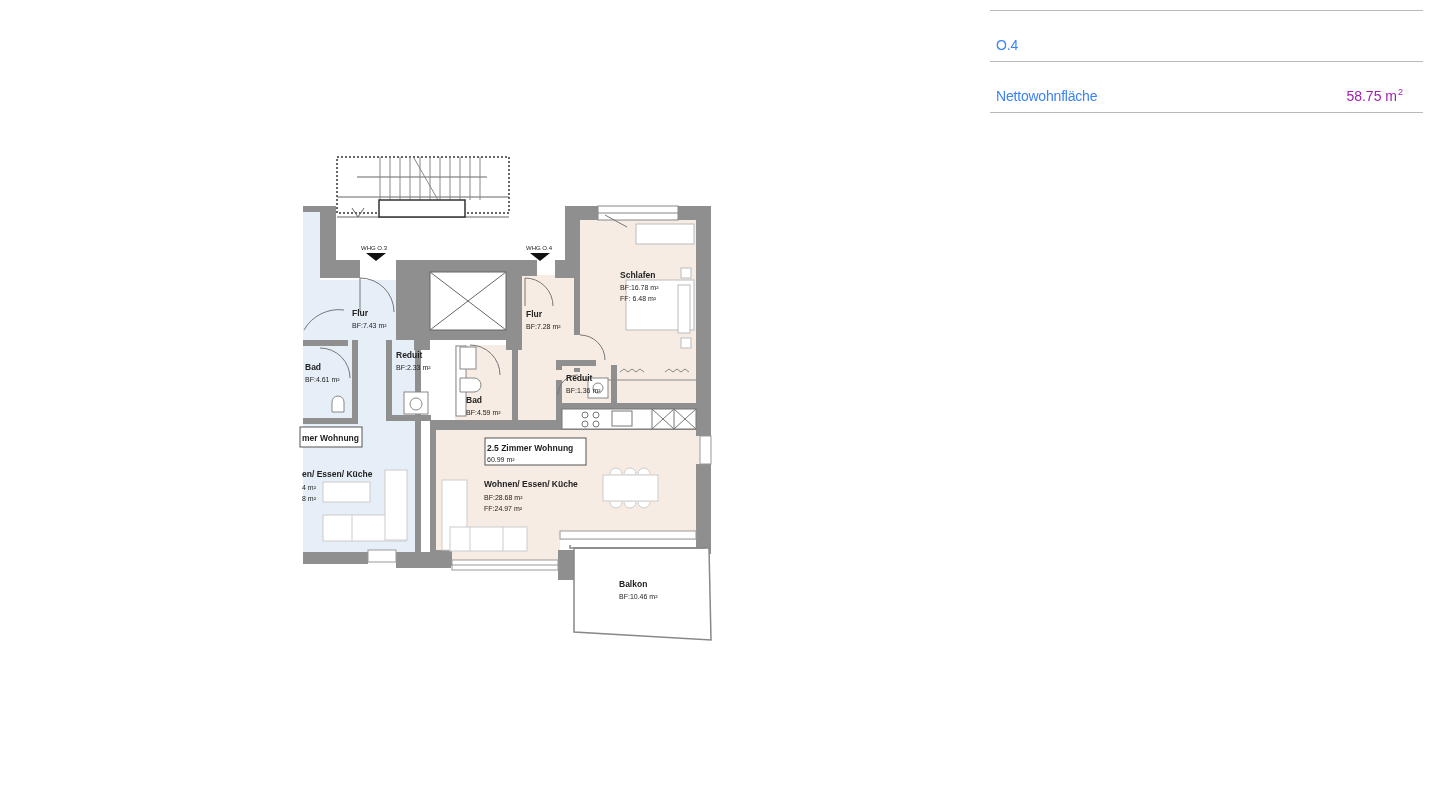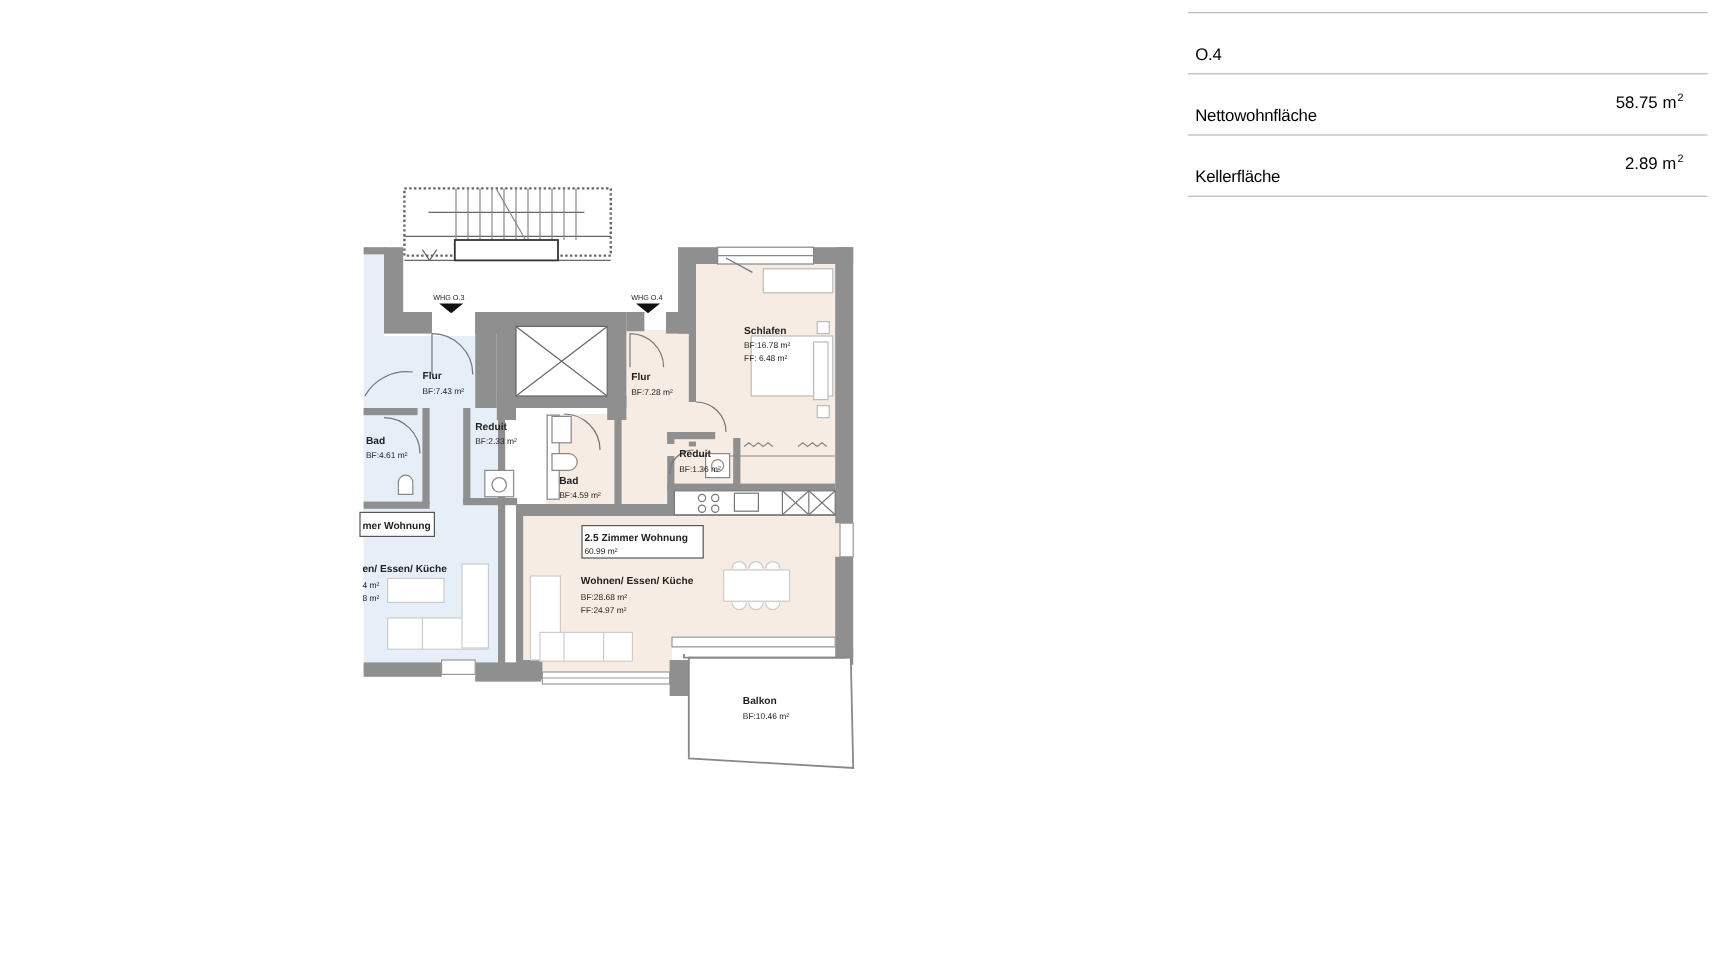--- a/index.html
+++ b/index.html
@@ -1,21 +1,21 @@
 <!DOCTYPE html>
 <html><head>
 <meta charset="utf-8">
 <style>
   html, body { margin:0; padding:0; background:#ffffff; }
   body { width:1440px; height:810px; position:relative; overflow:hidden; font-family:"Liberation Sans", sans-serif; color:#222; }
   #plan { position:absolute; left:0; top:0; width:1440px; height:810px; }
   .facts { position:absolute; left:990px; top:-40px; width:433px; }
   .fact-row { position:relative; height:51px; border-bottom:1.5px solid #b9b9b9; box-sizing:border-box; }
-  .fact-label { position:absolute; left:6px; bottom:8px; font-size:14px; color:#000000; letter-spacing:-0.2px; }
-  .fact-value { position:absolute; right:20px; bottom:19px; font-size:14px; color:#000000; }
+  .fact-label { position:absolute; left:6px; bottom:8px; font-size:14px; color:#3b82f6; letter-spacing:-0.2px; }
+  .fact-value { position:absolute; right:20px; bottom:8px; font-size:14px; color:#a21caf; }
   .fact-value sup { font-size:9px; vertical-align:6px; margin-left:1px; }
   .fact-row.first .fact-label { bottom:8px; }
   svg text { font-family:"Liberation Sans", sans-serif; }
 </style>
 </head>
 <body>
 
 <svg id="plan" viewBox="0 0 1440 810" xmlns="http://www.w3.org/2000/svg">
 
   <g stroke="#666" fill="none" stroke-width="1">
@@ -254,17 +254,13 @@
   <div class="fact-row first">
     <span class="fact-label">2.5 Zimmer</span>
   </div>
   <div class="fact-row">
     <span class="fact-label">O.4</span>
   </div>
   <div class="fact-row">
     <span class="fact-label">Nettowohnfläche</span>
     <span class="fact-value"><span>58.75 m</span><sup>2</sup></span>
   </div>
-  <div class="fact-row">
-    <span class="fact-label">Kellerfläche</span>
-    <span class="fact-value"><span>2.89 m</span><sup>2</sup></span>
-  </div>
 </div>
 
 </body></html>

